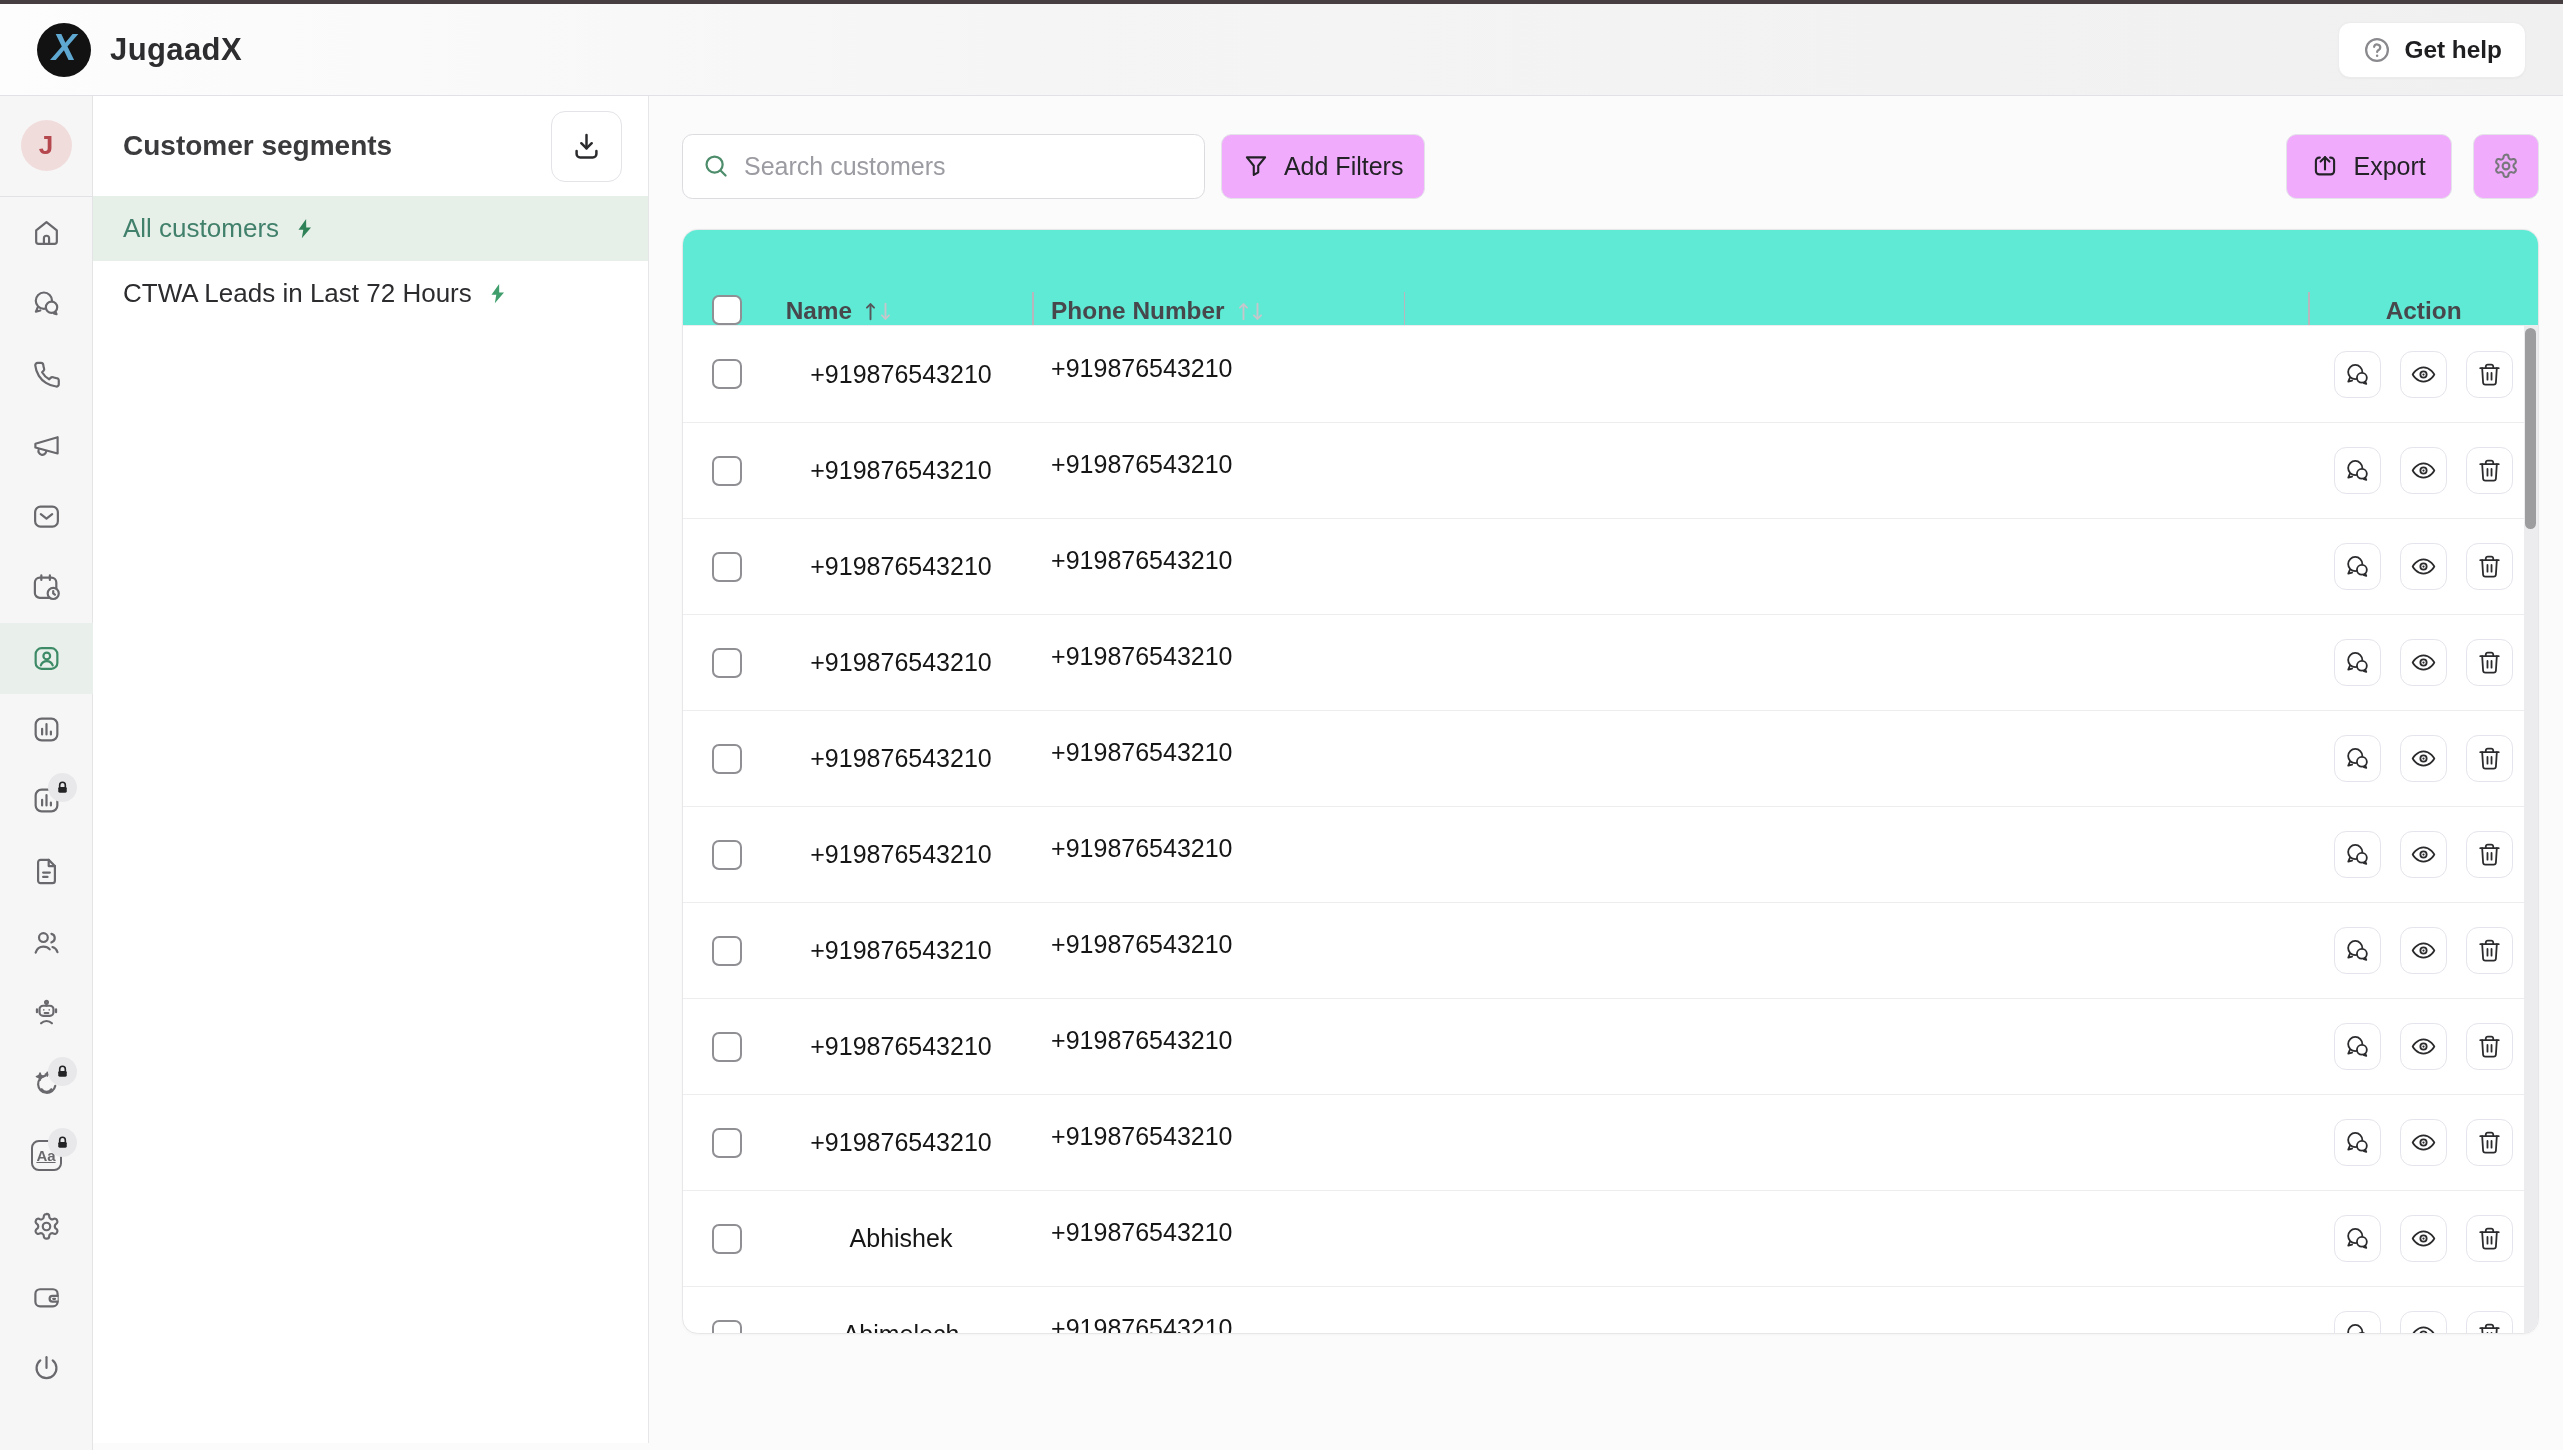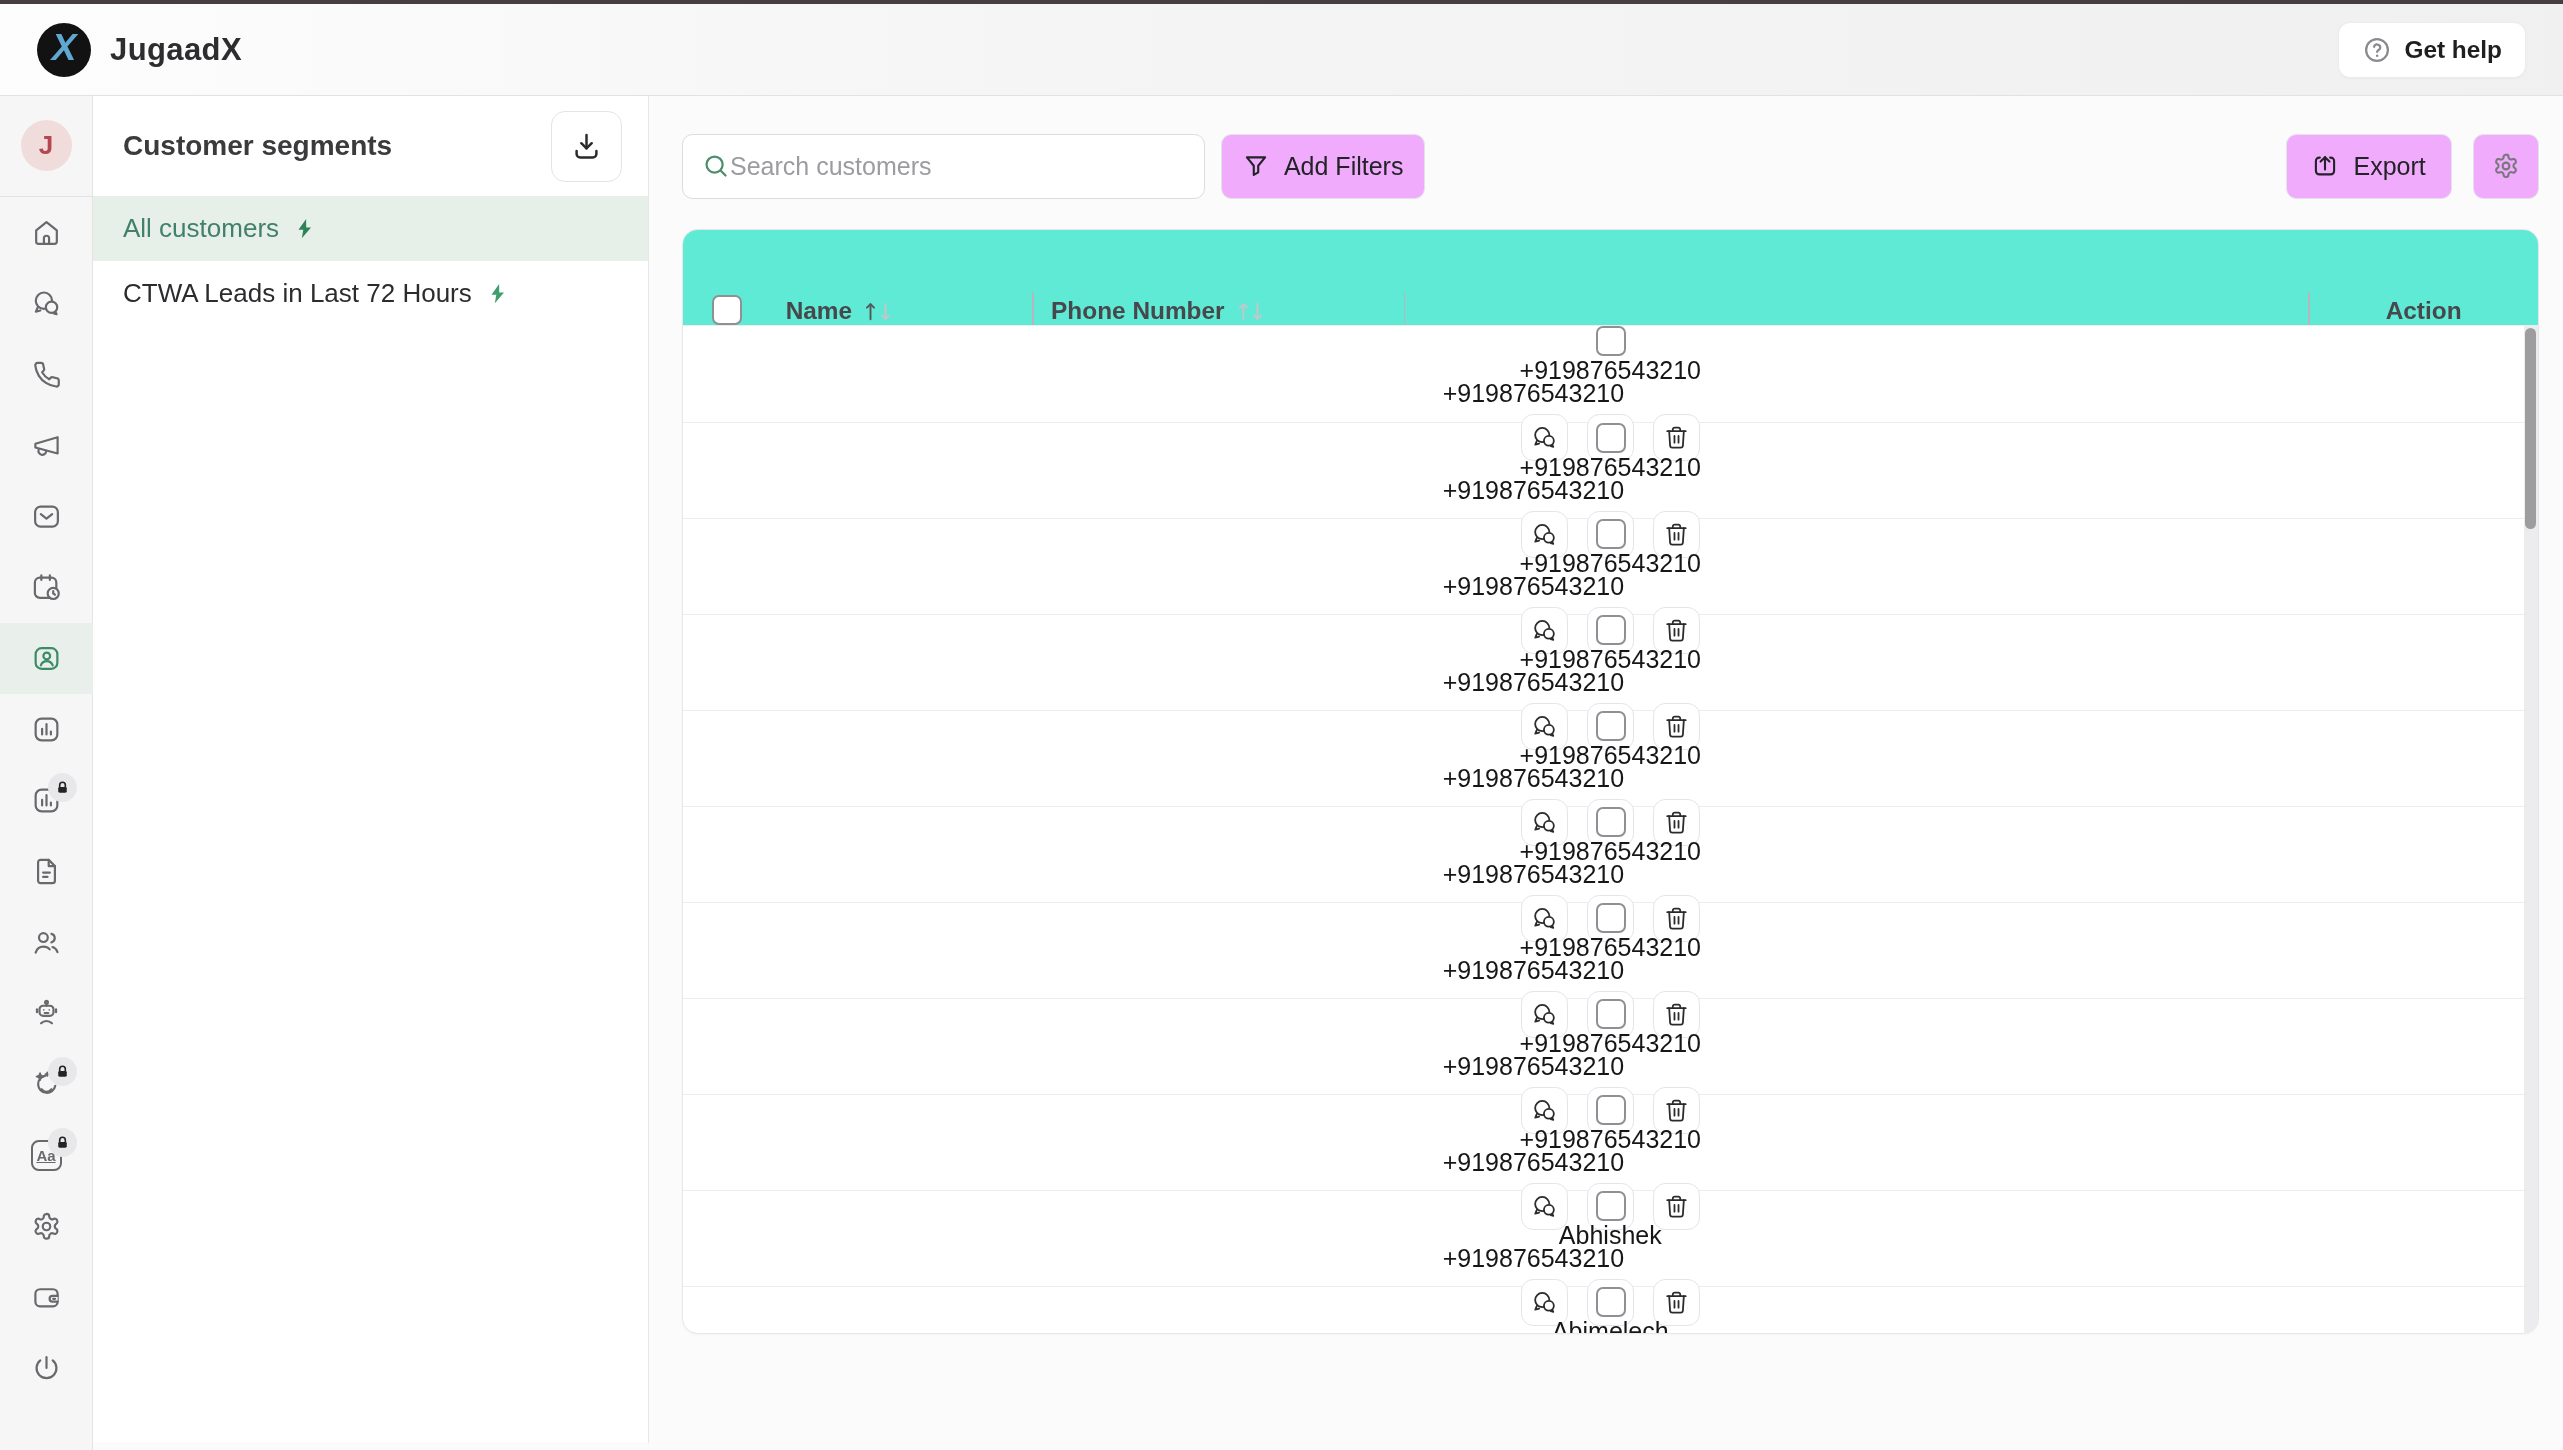--- a/index.html
+++ b/index.html
@@ -94,21 +94,21 @@
 
   
   .main{ position:absolute; left:649px; top:96px; right:0; bottom:0; background:#fbfbfb; }
 
   .toolbar{
     position:absolute; left:33px; right:24.4px; top:37px; height:66px;
     display:flex; align-items:center;
   }
   .search-box{
     width:523px; height:65px; background:#fff; border:1.7px solid #dbdbe0; border-radius:10.5px;
-    display:flex; align-items:center; padding:16px 19px; 
+    display:flex; align-items:center; padding:16px 19px; gap:14px;
   }
   .search-box svg{ width:28px; height:28px; fill:none; stroke:#4d8d6c; stroke-width:1.9;
     stroke-linecap:round; }
   .search-box input{
     border:none; outline:none; background:transparent; flex:1;
     font-family:inherit; font-size:25px; color:#333;
   }
   .search-box input::placeholder{ color:#9b9ba2; }
   .btn{
     height:65px; background:#f0abfc; border:1.7px solid #e3e3e9; border-radius:10.5px;
@@ -142,21 +142,21 @@
   .th-label{ font-size:24.4px; font-weight:700; color:#47474c; }
   .t-head .cell-action{ text-align:center; }
   .vdiv{ width:1.7px; height:33px; background:#b6b6bc; flex:0 0 auto; }
   .sort{ display:flex; align-items:flex-end; gap:1.7px; cursor:pointer; }
   .sort svg{ width:13px; height:23px; fill:none; stroke-width:2.2; stroke-linecap:round;
     stroke-linejoin:round; }
   .checkbox{
     width:30px; height:30px; border:2.6px solid #8f8f94; border-radius:7px; background:#fff;
     cursor:pointer;
   }
-  .t-row{ height:96px; display:flex; align-items:center;flex-direction:column; }
+  .t-row{ height:96px; display:flex; align-items:center; }
   .t-row + .t-row{ border-top:1.7px solid #ededf0; }
   .t-row .cell-name{ text-align:center; font-size:25px; color:#161616; }
   .t-row .cell-phone{ font-size:25px; color:#161616; transform:translateY(-6.1px); }
   .t-row .sp{ width:1.7px; flex:0 0 auto; }
   .actions{ display:flex; justify-content:center; gap:19px; }
   .action-btn{
     width:47px; height:47px; background:#fff; border:1.7px solid #e4e4ec; border-radius:12.2px;
     display:flex; align-items:center; justify-content:center; cursor:pointer;
   }
   .action-btn svg{ width:27px; height:27px; fill:none; stroke:#2b2b2e; stroke-width:1.6;

